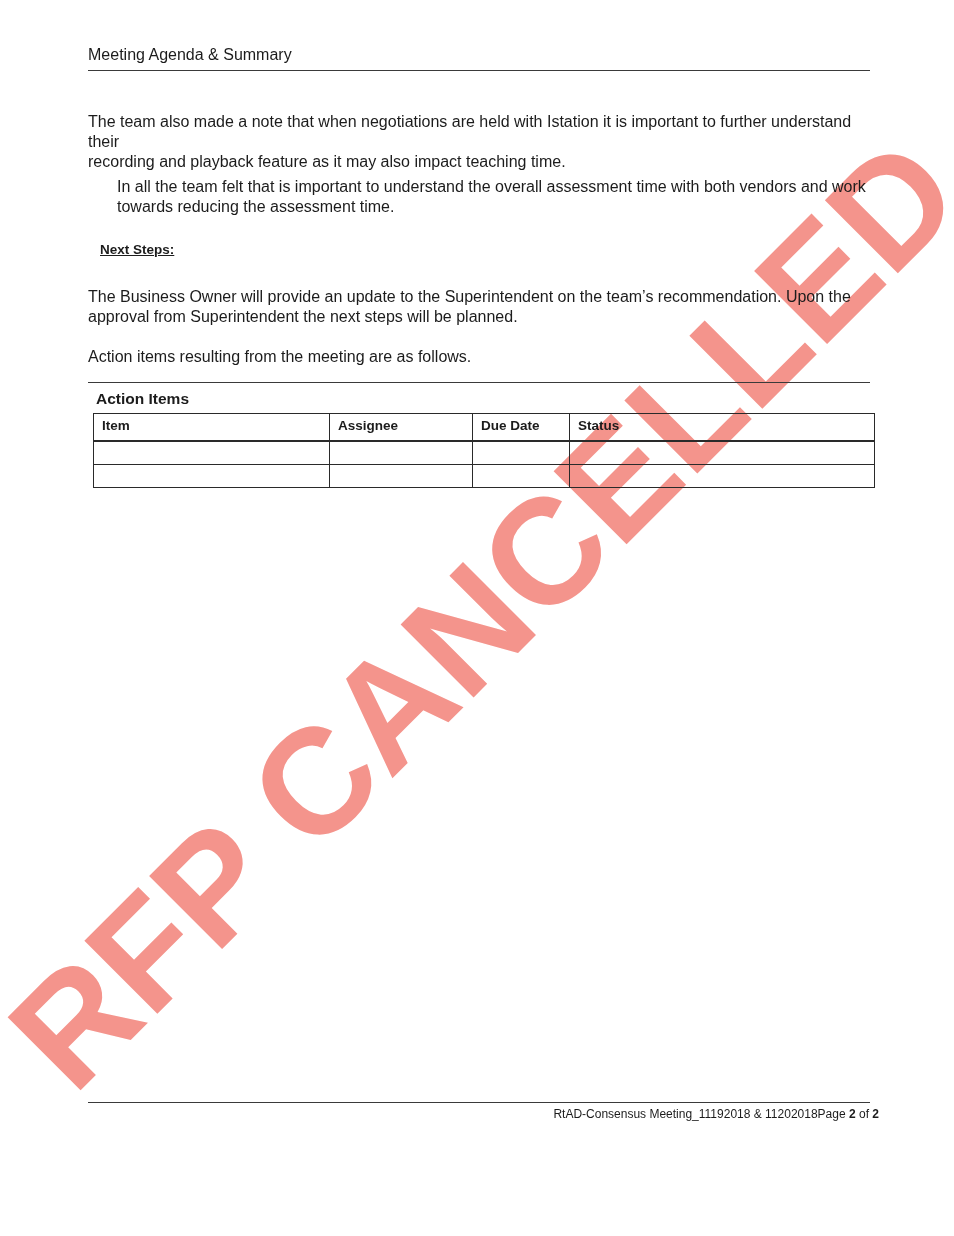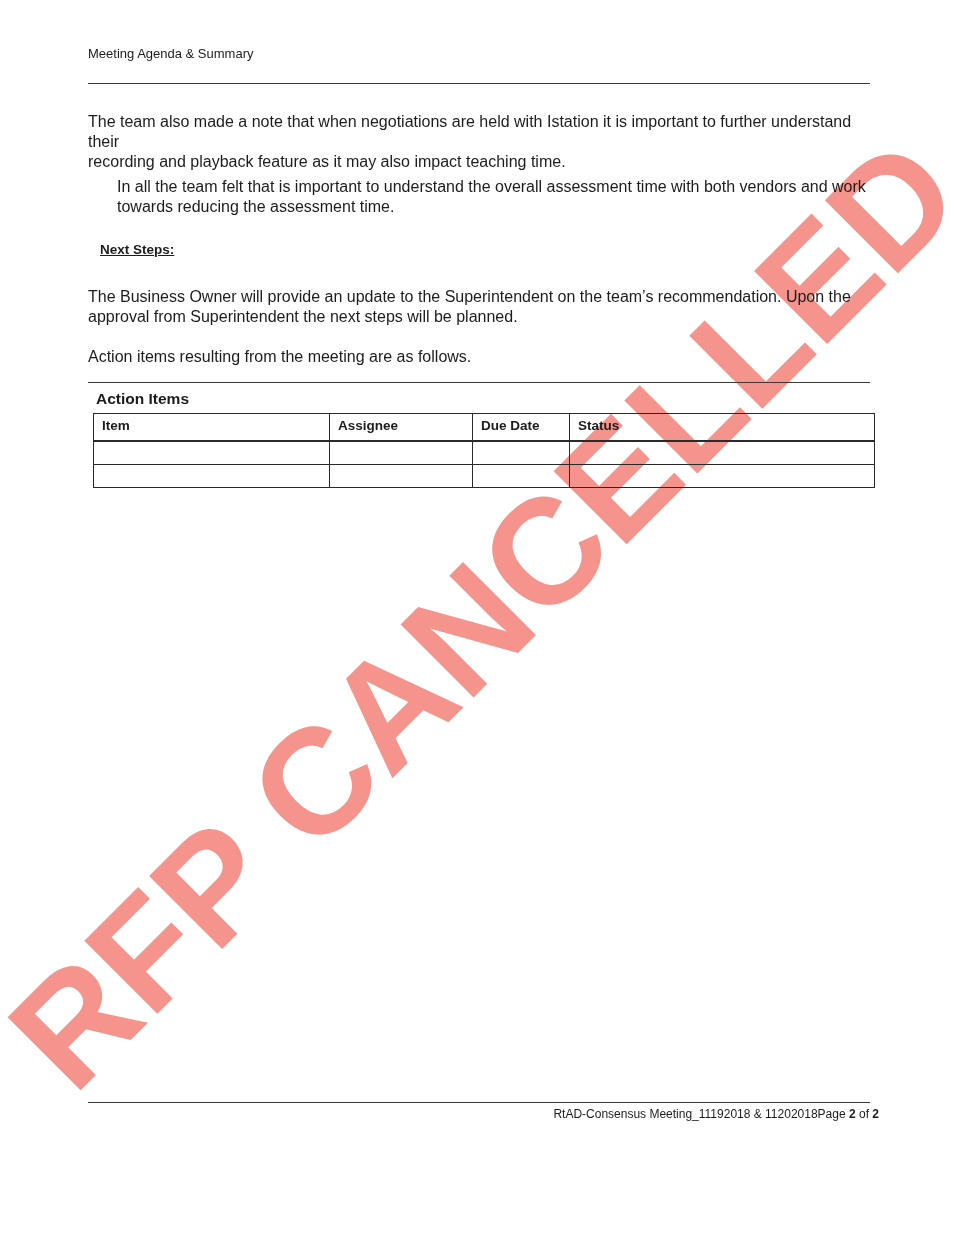--- a/index.html
+++ b/index.html
@@ -20,22 +20,22 @@
     transform: translate(-50%, -50%) rotate(-45deg);
     font-size: 150px;
     font-weight: bold;
     white-space: nowrap;
     z-index: 0;
     letter-spacing: 0;
   }
 
   .doc-header {
     top: 46px; left: 88px; width: 782px;
-    font-size: 13px;
-    padding-bottom: 22px;
+    font-size: 16px;
+    padding-bottom: 6px;
     border-bottom: 1.5px solid #3a3a3a;
   }
 
   .para {
     left: 88px; width: 782px;
     font-size: 16px;
     line-height: 20px;
     white-space: pre-line;
   }
   .p1 { top: 112px; }

